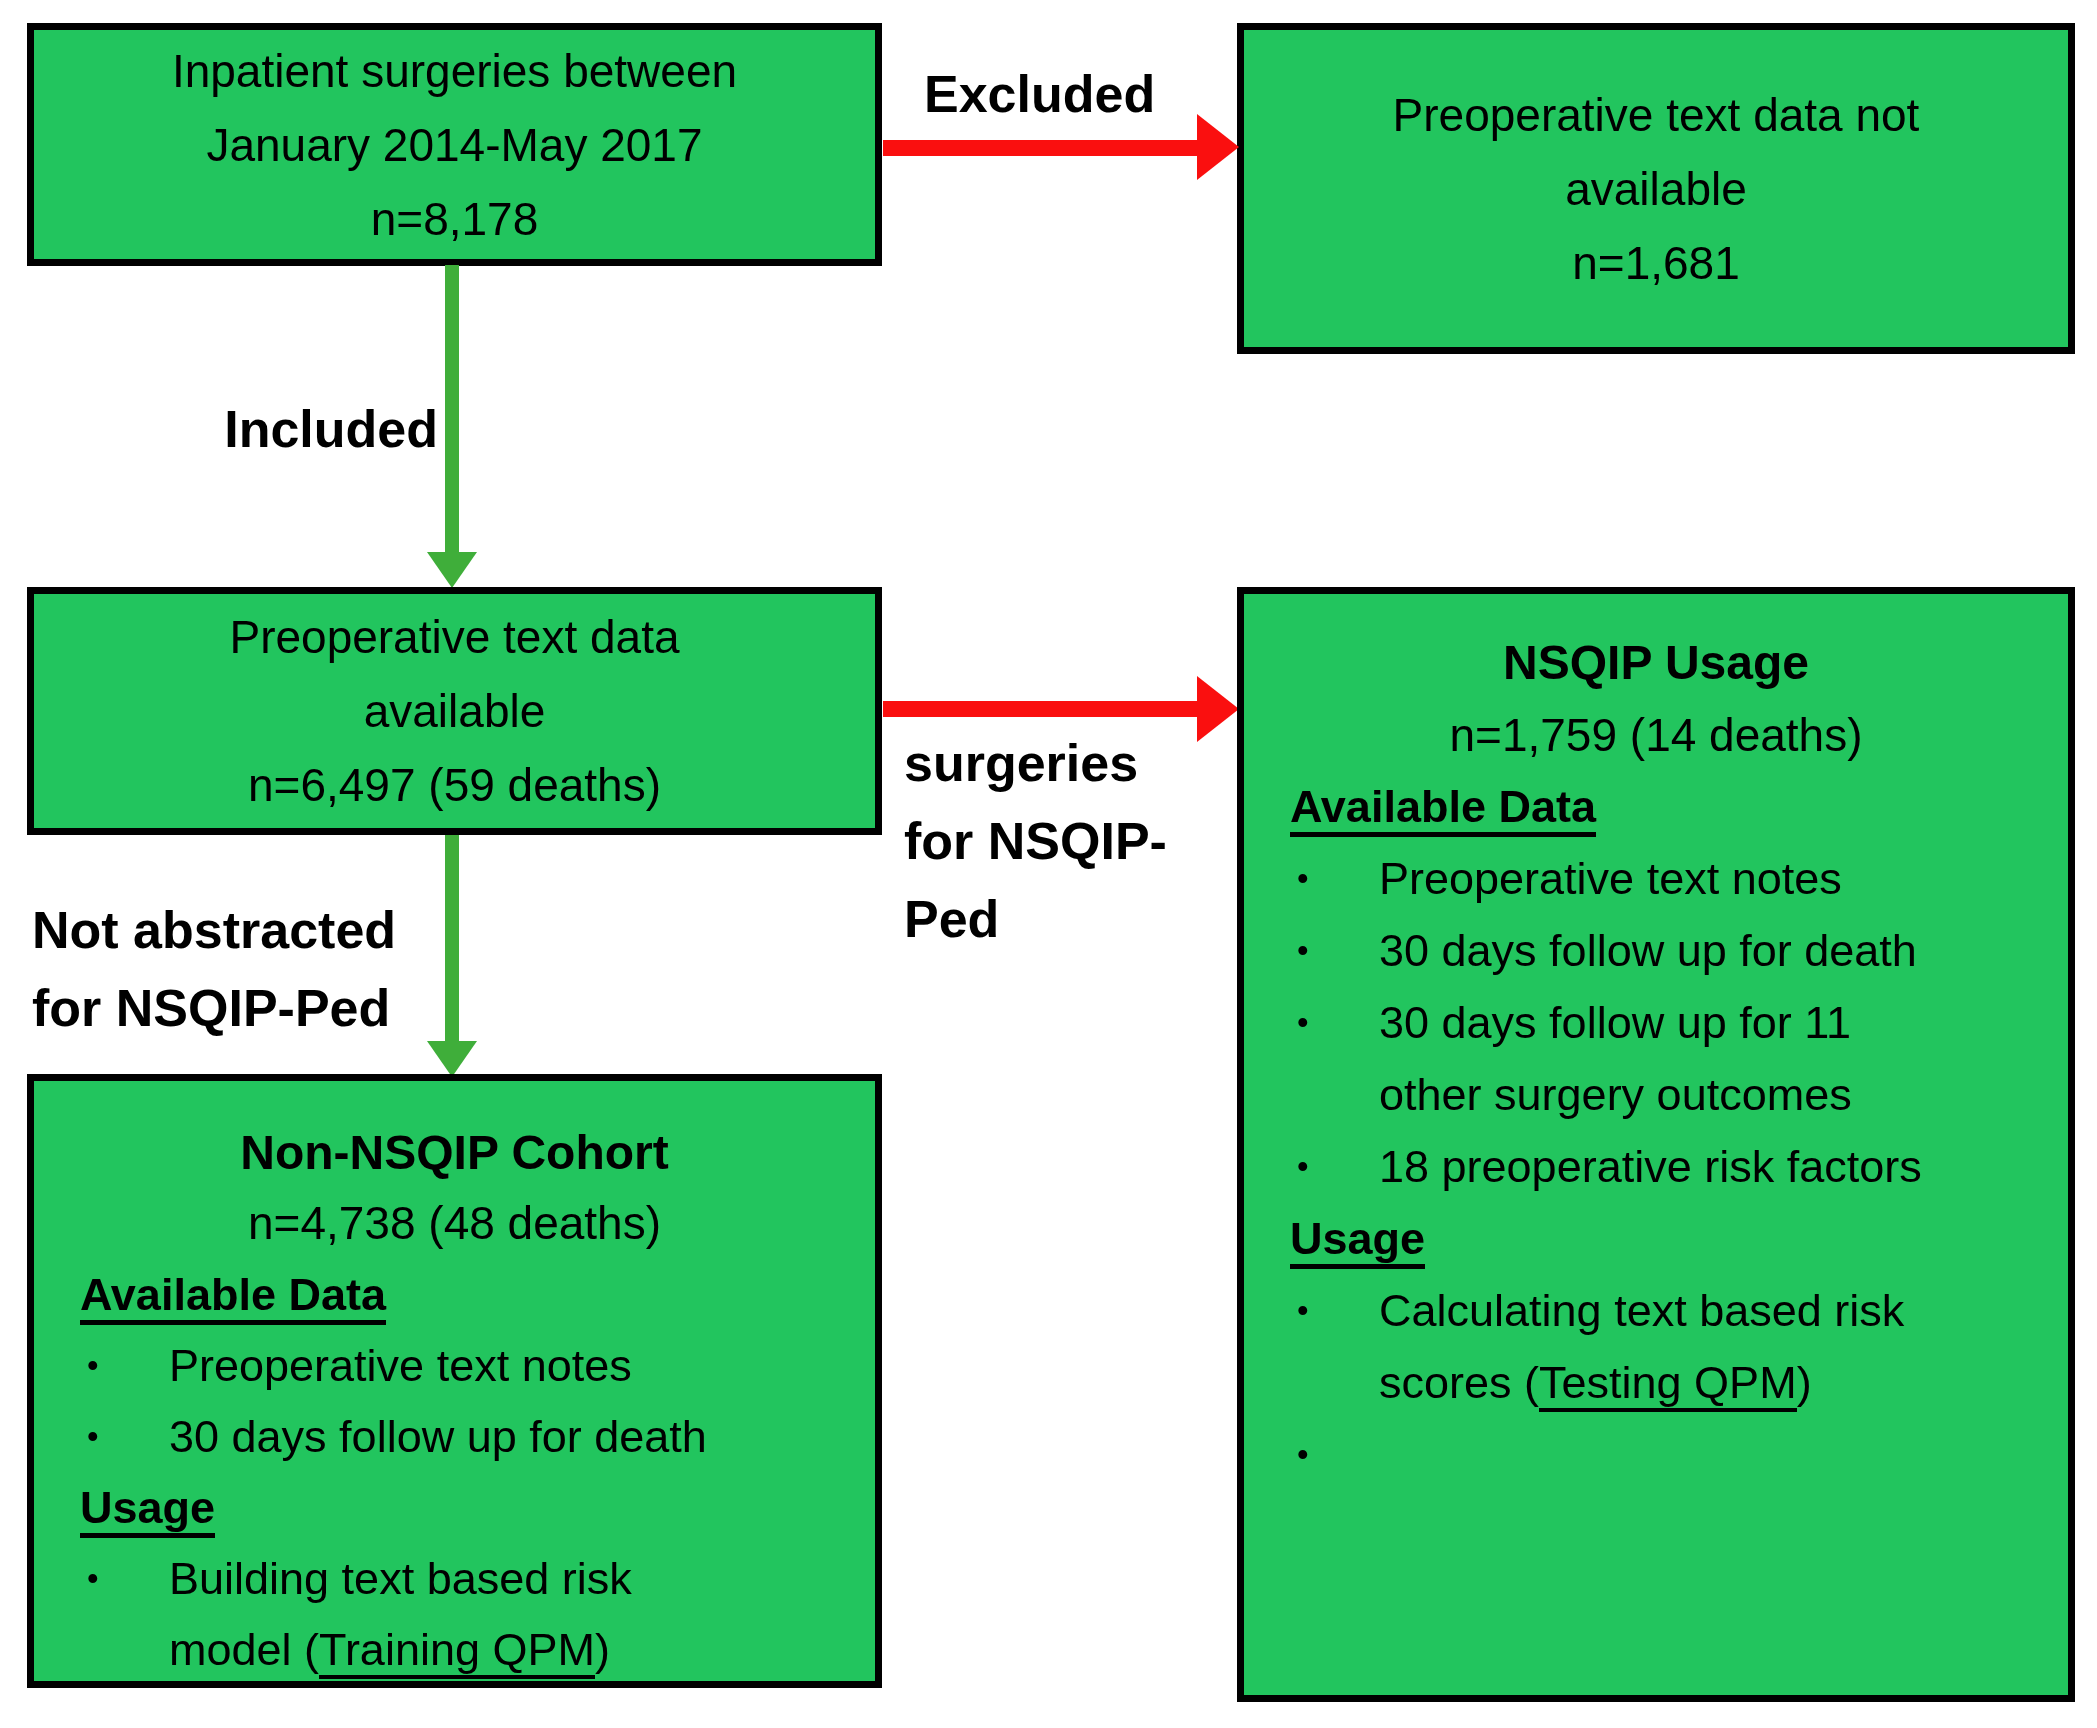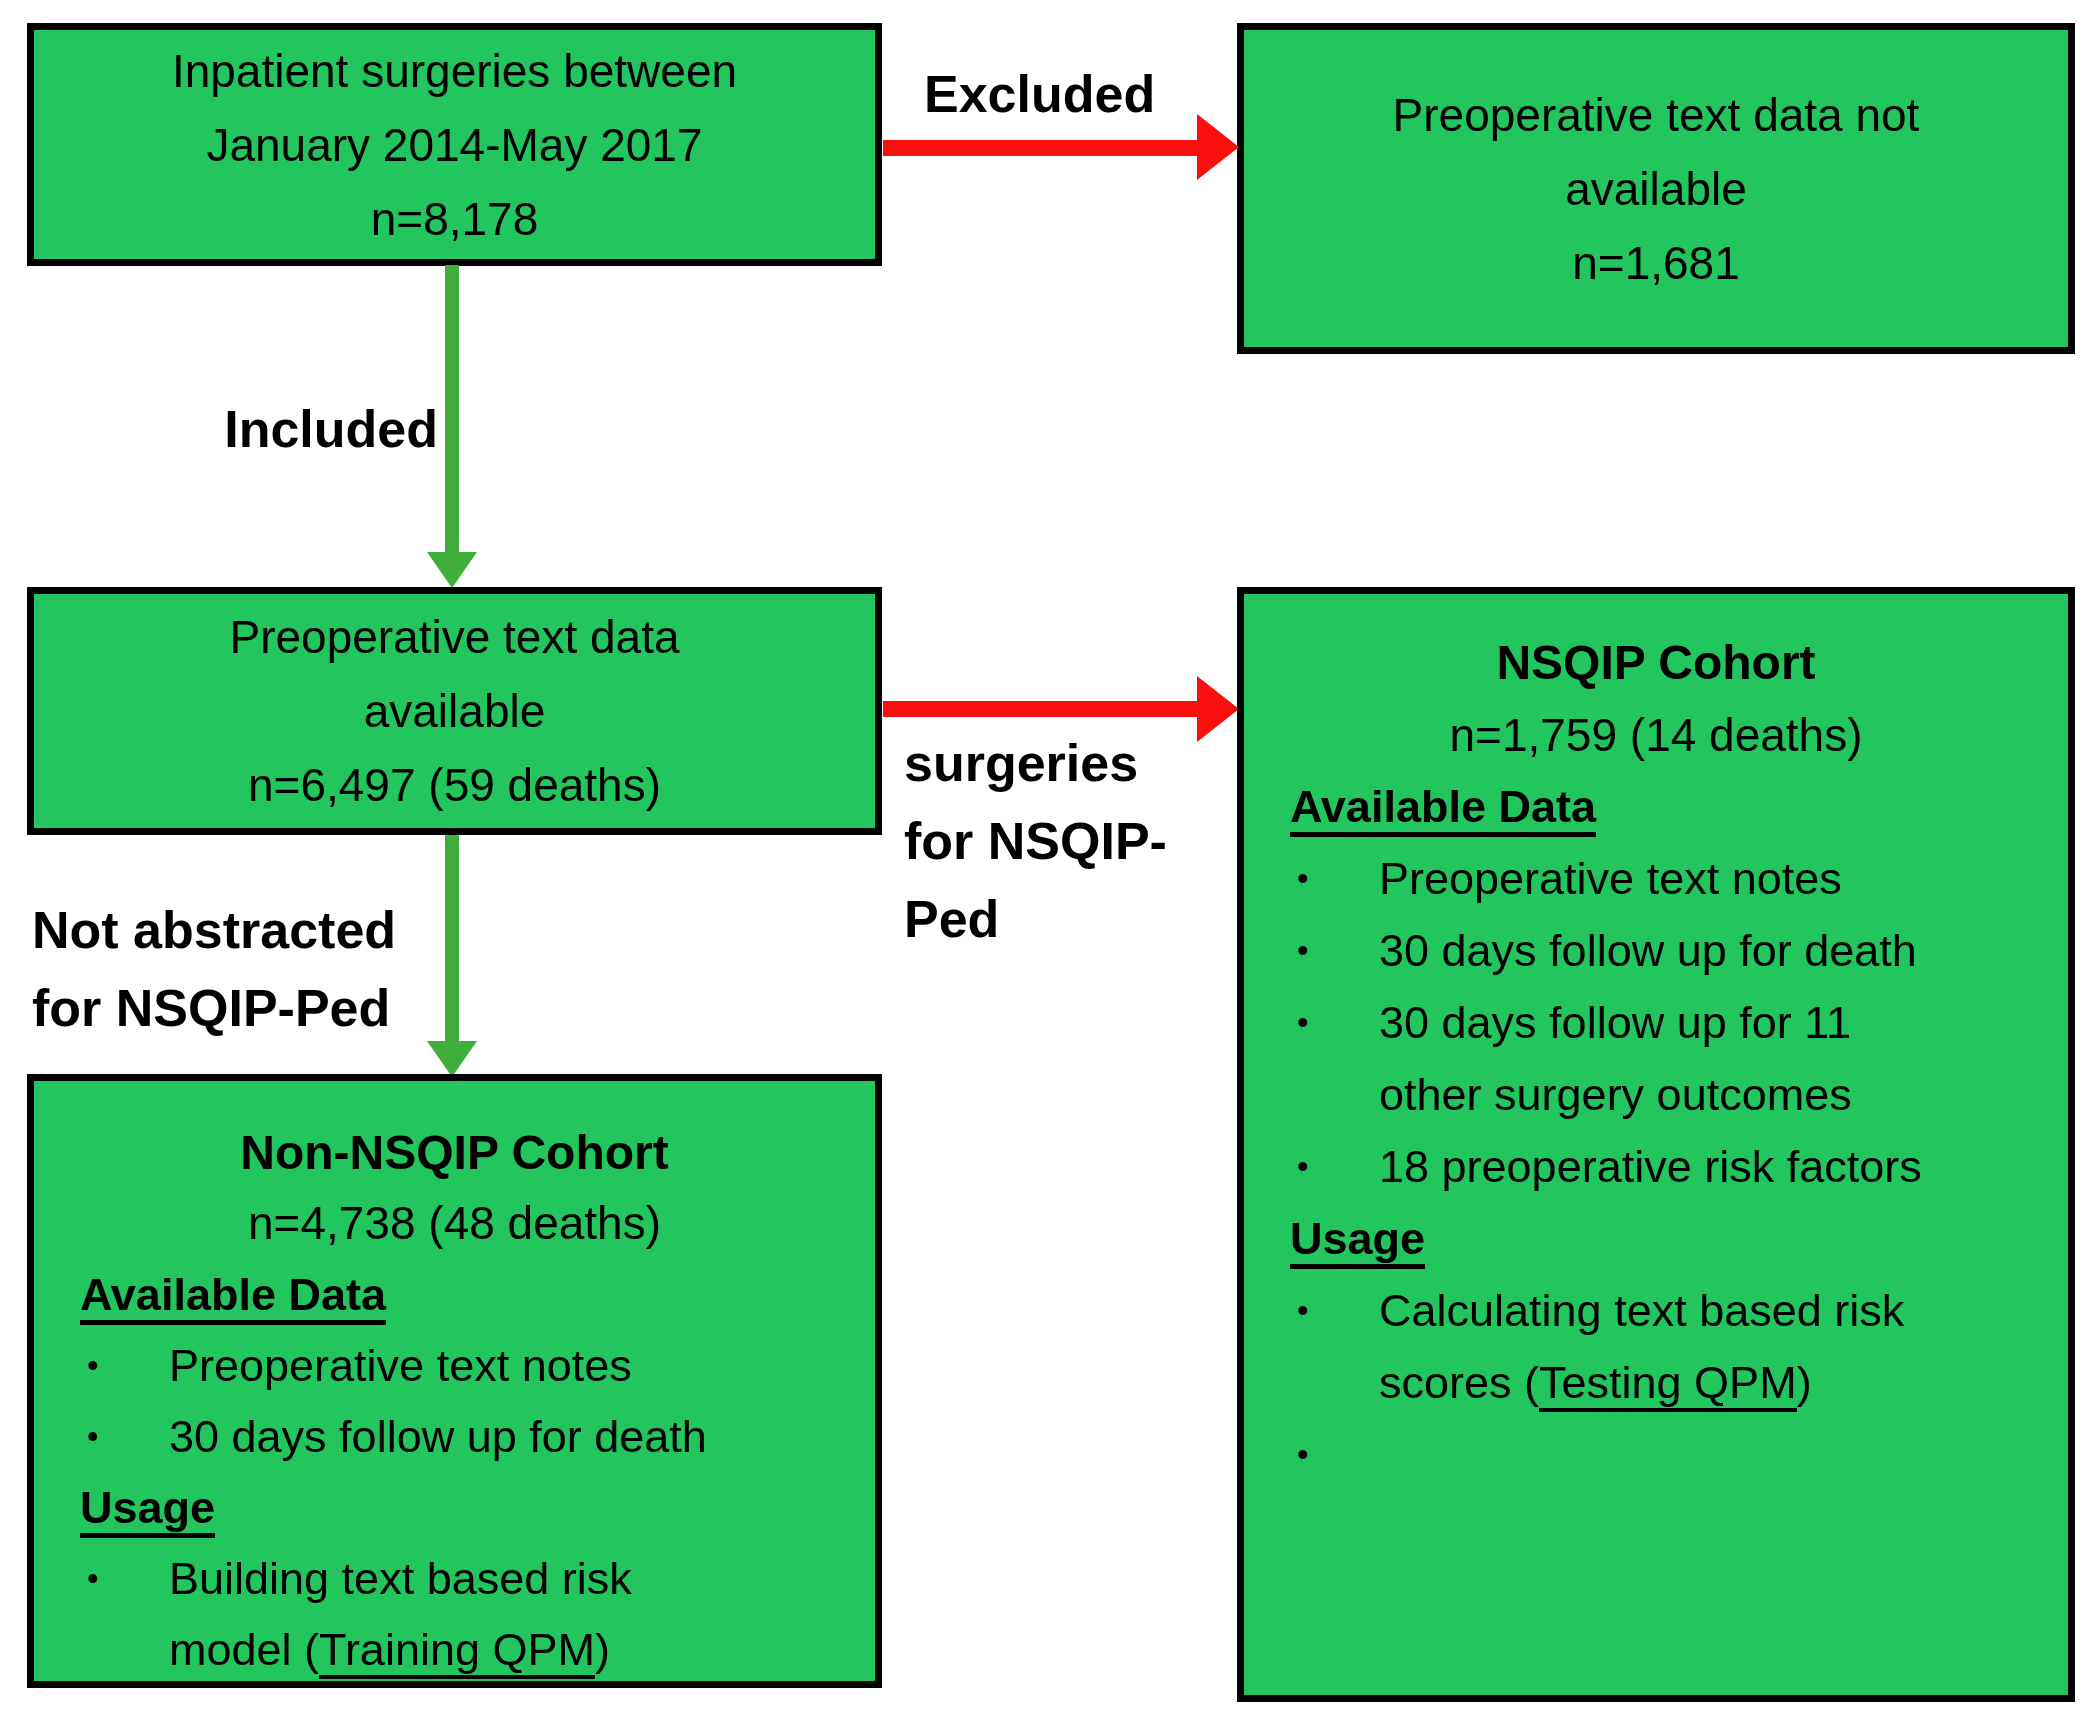--- a/index.html
+++ b/index.html
@@ -155,21 +155,21 @@
 Ped</div>
 
   <div>
     <div class="shaft-v" style="left:445px; top:835px; height:207px;"></div>
     <div class="head-down" style="left:427px; top:1041px;"></div>
   </div>
   <div class="arrow-label" style="left:32px; top:891px;">Not abstracted
 for NSQIP-Ped</div>
 
   <div class="fbox cohort-box" style="left:1237px; top:587px; width:838px; height:1115px;">
-    <div class="cohort-title">NSQIP Cohort</div>
+    <div class="cohort-title">NSQIP Usage</div>
     <div class="cohort-sub">n=1,759 (14 deaths)</div>
     <div class="sec-heading">
       <span>Available Data</span>
     </div>
     <div class="bullet-row">
       <span class="bullet-dot">•</span>
       <div class="bullet-text">Preoperative text notes</div>
     </div>
     <div class="bullet-row">
       <span class="bullet-dot">•</span>

